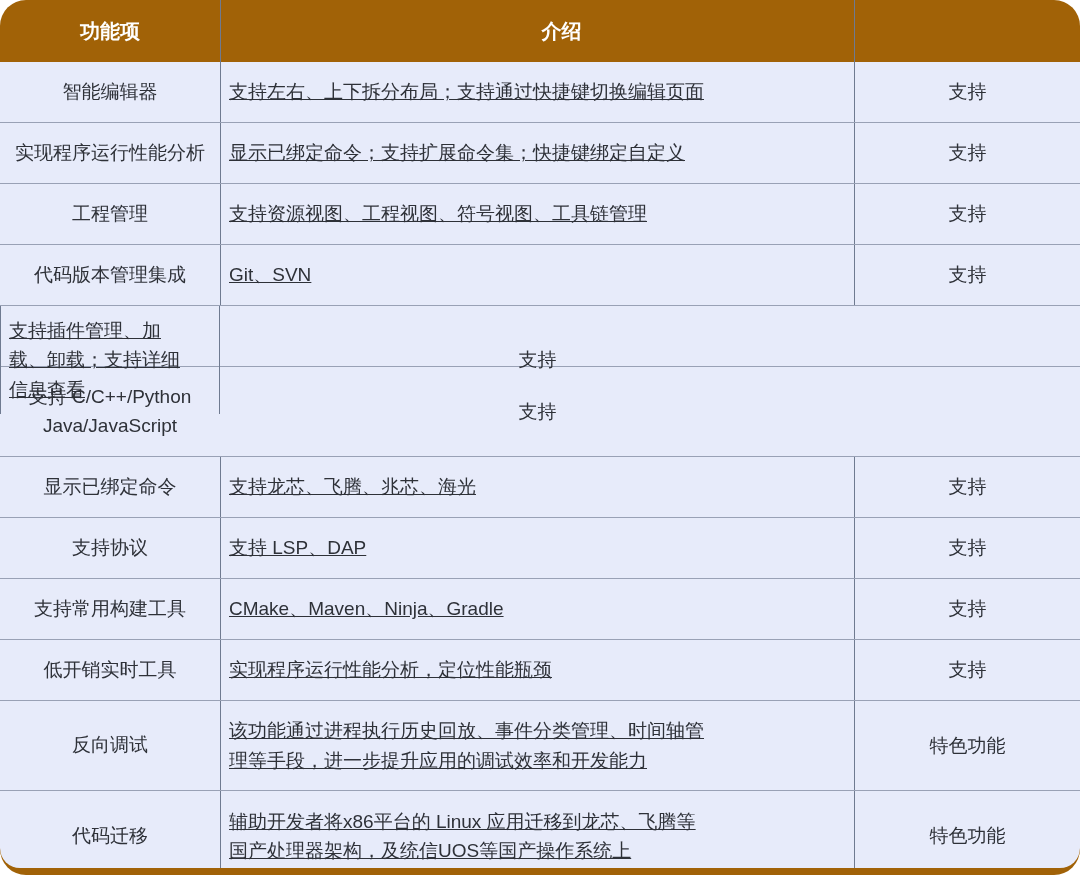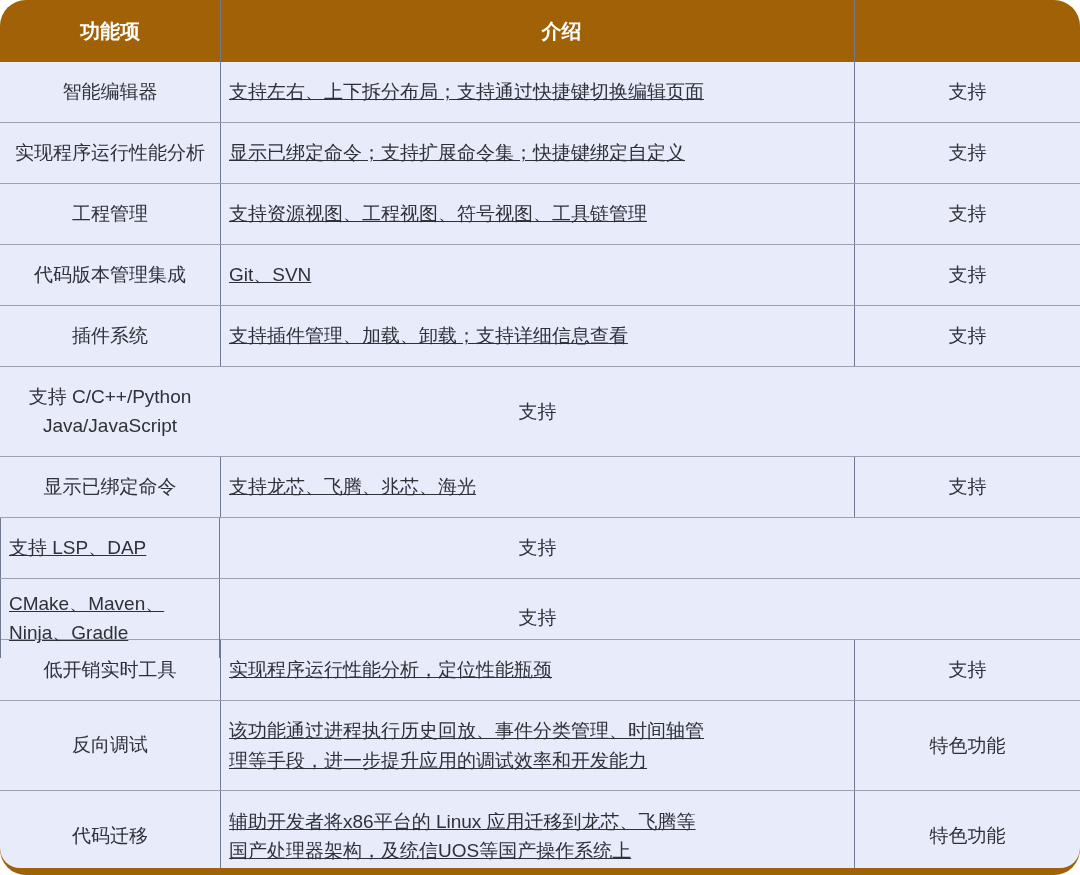--- a/index.html
+++ b/index.html
@@ -109,43 +109,44 @@
       <div class="cell status">支持</div>
     </div>
 
     <div class="grid-row row">
       <div class="cell feature">代码版本管理集成</div>
       <div class="cell desc">Git、SVN</div>
       <div class="cell status">支持</div>
     </div>
 
     <div class="grid-row row">
-      <div class="cell feature">插件系统</div>
       <div class="cell desc">支持插件管理、加载、卸载；支持详细信息查看</div>
       <div class="cell status">支持</div>
     </div>
 
     <div class="grid-row row tall-2">
       <div class="cell feature">支持 C/C++/Python
 Java/JavaScript</div>
       <div class="cell status">支持</div>
     </div>
 
     <div class="grid-row row">
       <div class="cell feature">显示已绑定命令</div>
       <div class="cell desc">支持龙芯、飞腾、兆芯、海光</div>
       <div class="cell status">支持</div>
     </div>
 
     <div class="grid-row row">
+      <div class="cell feature">支持协议</div>
       <div class="cell desc">支持 LSP、DAP</div>
       <div class="cell status">支持</div>
     </div>
 
     <div class="grid-row row">
+      <div class="cell feature">支持常用构建工具</div>
       <div class="cell desc">CMake、Maven、Ninja、Gradle</div>
       <div class="cell status">支持</div>
     </div>
 
     <div class="grid-row row">
       <div class="cell feature">低开销实时工具</div>
       <div class="cell desc">实现程序运行性能分析，定位性能瓶颈</div>
       <div class="cell status">支持</div>
     </div>
 

